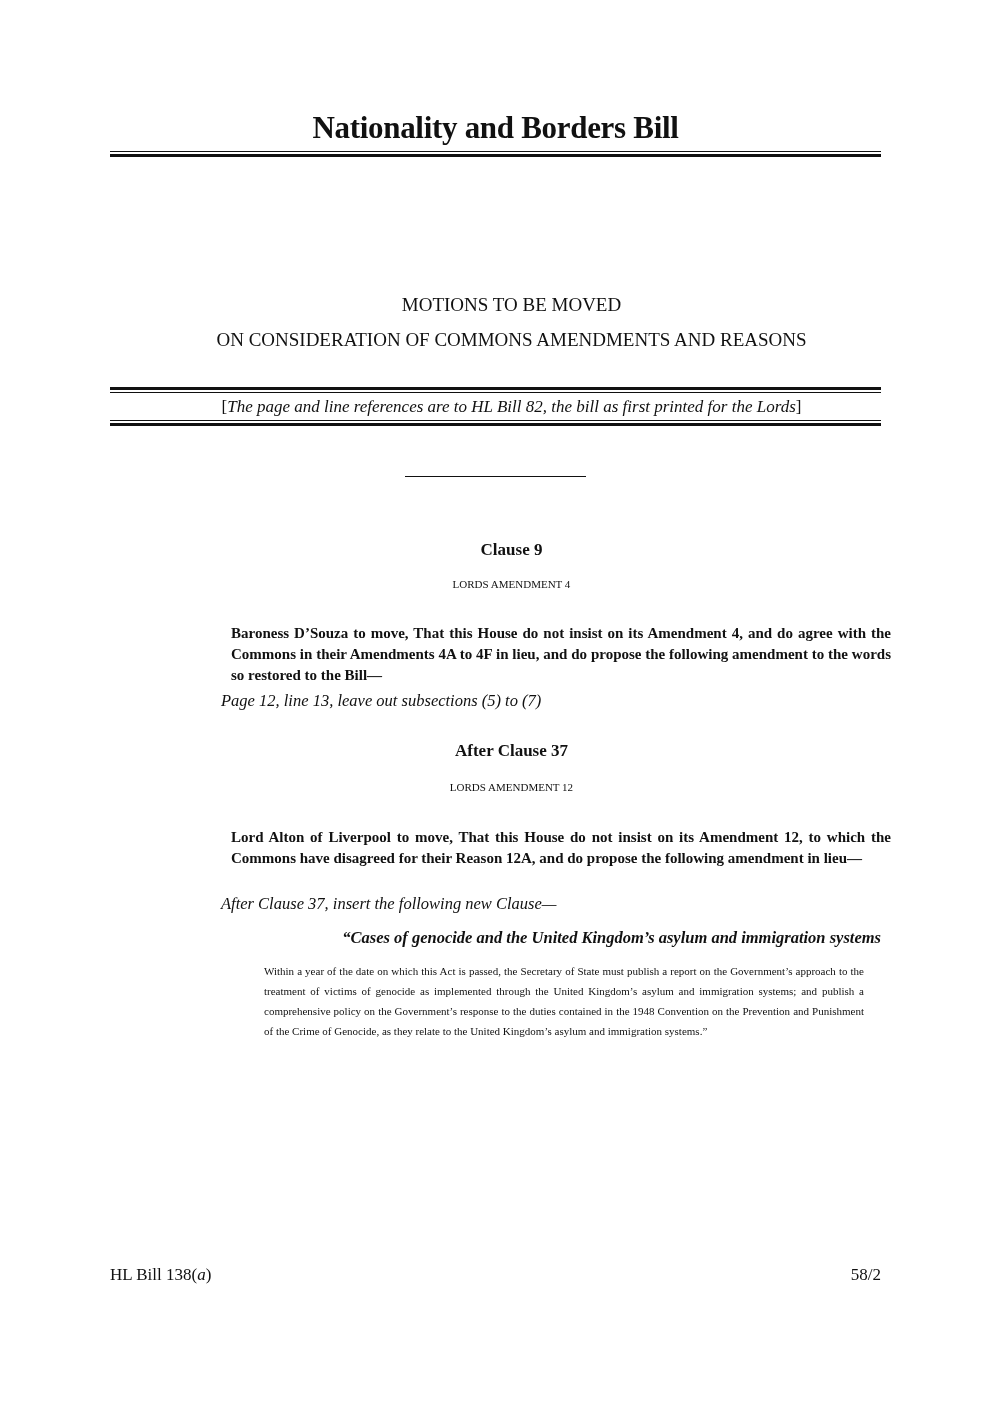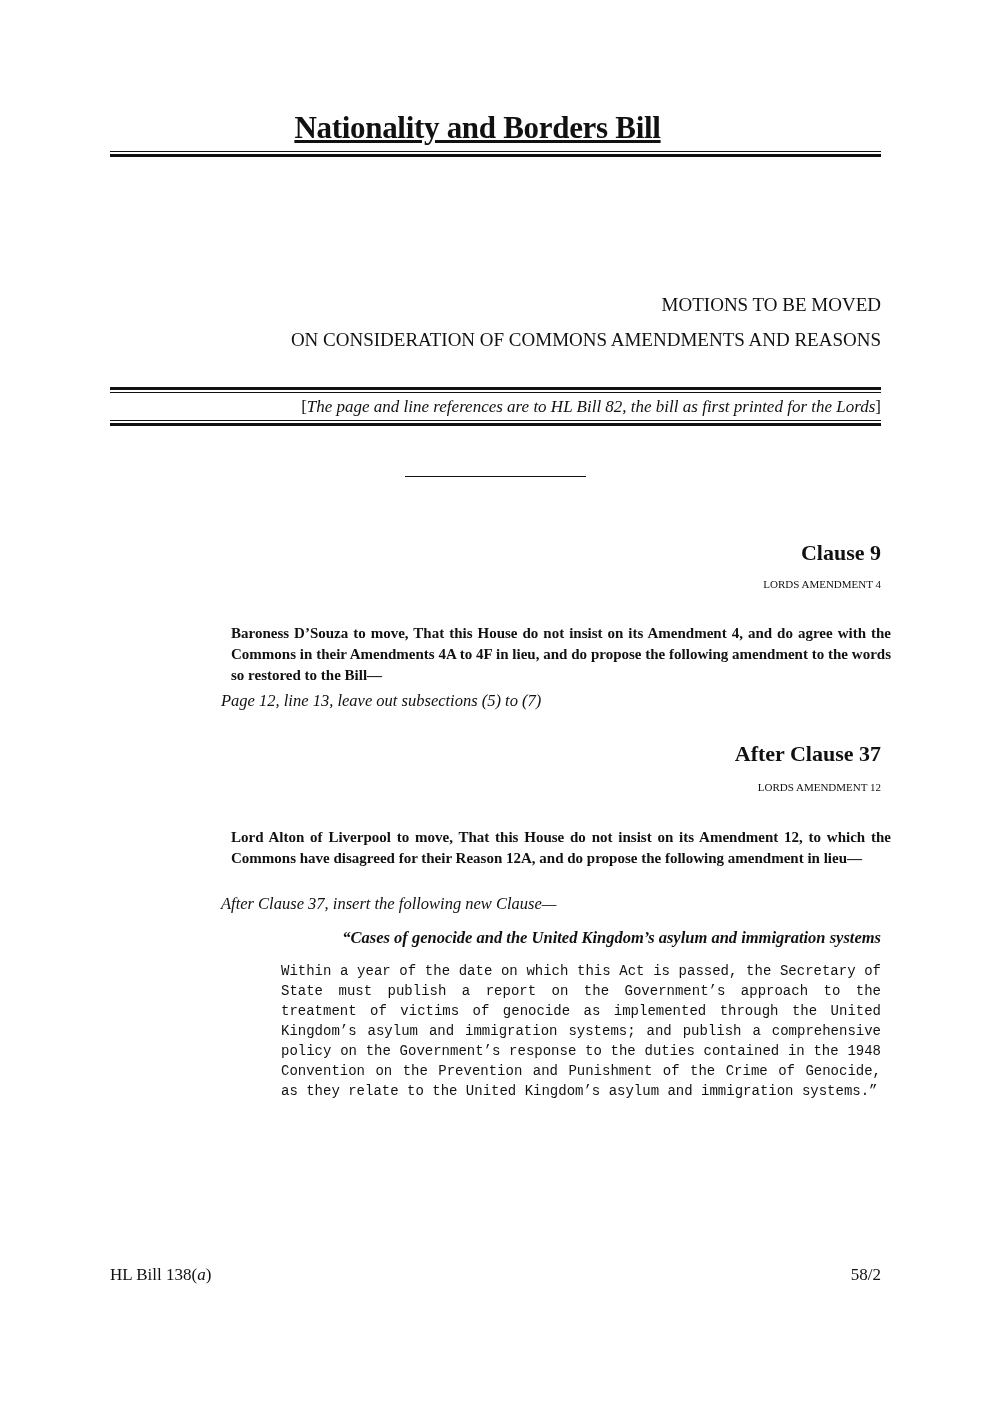--- a/index.html
+++ b/index.html
@@ -1,30 +1,30 @@
 <!DOCTYPE html>
 <html><head>
 <meta charset="utf-8">
 <style>
   html,body{margin:0;padding:0;background:#fff;}
   body{width:991px;height:1403px;position:relative;font-family:"Liberation Serif","DejaVu Serif",serif;color:#111;}
   .abs{position:absolute;}
-  .title{left:92px;width:771px;top:110px;text-align:center;font-size:31px;font-weight:bold;letter-spacing:-0.3px;text-decoration:underline;}
+  .title{left:110px;width:771px;top:110px;text-align:center;font-size:31px;font-weight:bold;letter-spacing:-0.3px;}
   .rule-thick{position:absolute;left:110px;width:771px;height:3px;background:#111;}
   .rule-thin{position:absolute;left:110px;width:771px;height:1px;background:#111;}
-  .center{left:110px;width:771px;text-align:right;}
+  .center{left:126px;width:771px;text-align:center;}
   .motions{font-size:19px;}
   .ref{font-size:17px;}
   .ref i{font-style:italic;margin-top:16px;}
   .short-rule{position:absolute;left:405px;width:181px;height:1px;background:#111;top:476px;}
-  .clause{font-size:22px;font-weight:bold;}
+  .clause{font-size:17px;font-weight:bold;}
   .lords{font-size:11px;}
   .motion{left:231px;width:660px;font-size:15px;font-weight:bold;line-height:21px;text-align:justify;margin-top:10px;}
   .para{left:221px;width:660px;font-size:16.5px;font-style:italic;}
-  .body-text{left:281px;width:600px;font-size:14px;line-height:20px;text-align:justify;font-family:Liberation Mono, monospace;}
+  .body-text{left:264px;width:600px;font-size:11px;line-height:20px;text-align:justify;}
   .footer{font-size:17px;}
 </style>
 </head>
 <body>
 
 <div class="abs title">Nationality and Borders Bill</div>
 <div class="rule-thin" style="top:151px"></div>
 <div class="rule-thick" style="top:154px"></div>
 
 <div class="abs center motions" style="top:294px">MOTIONS TO BE MOVED</div>

